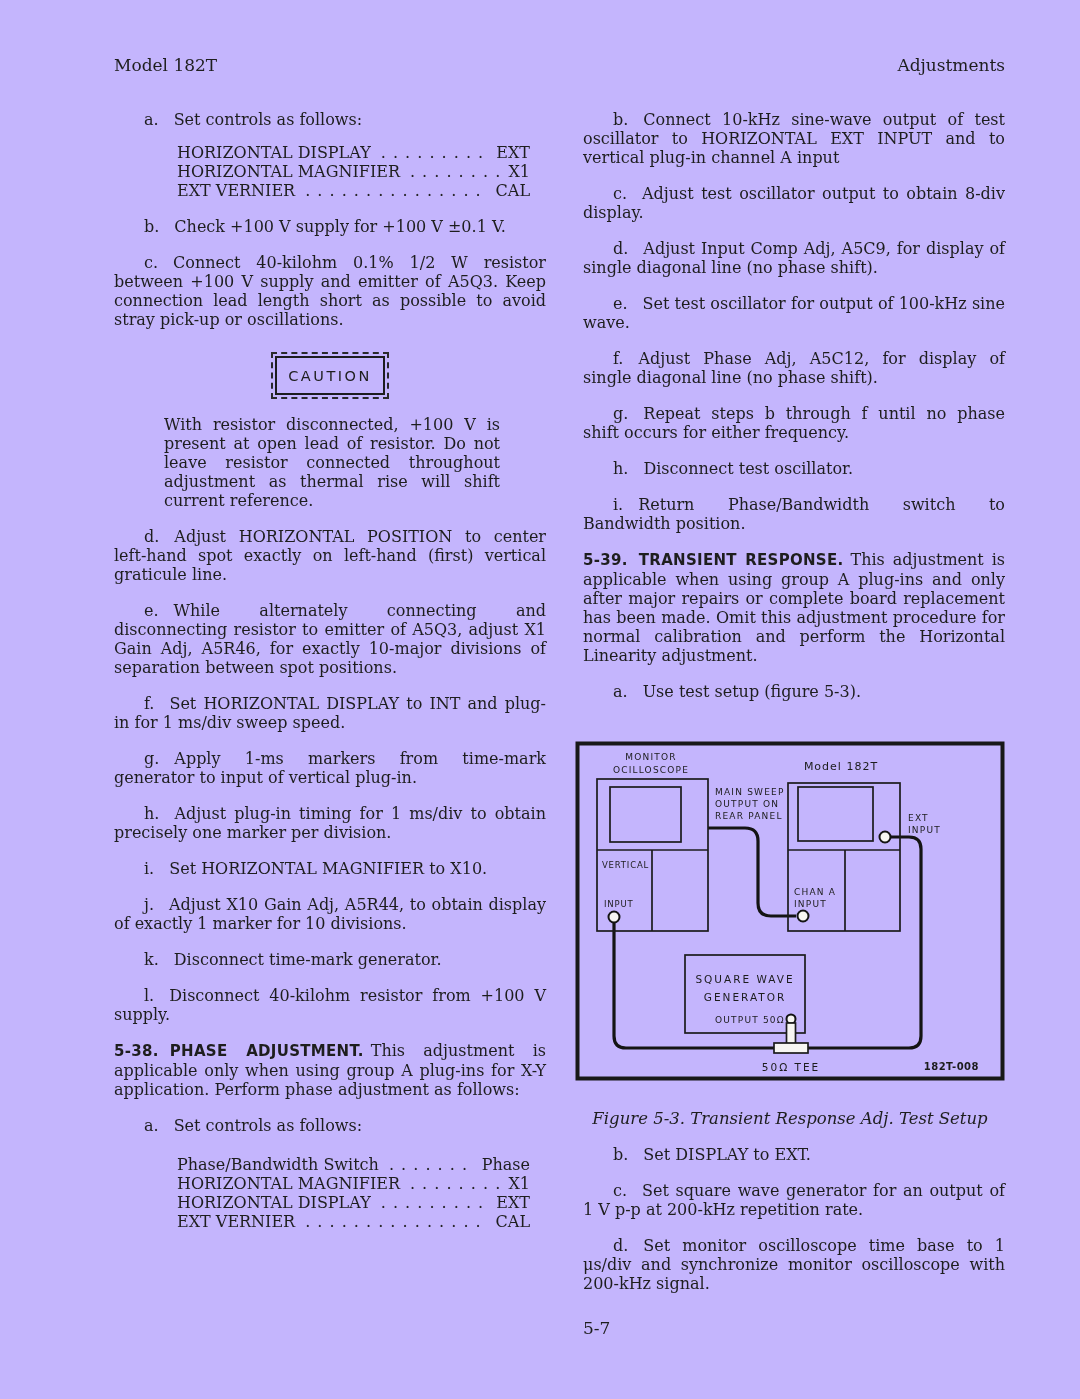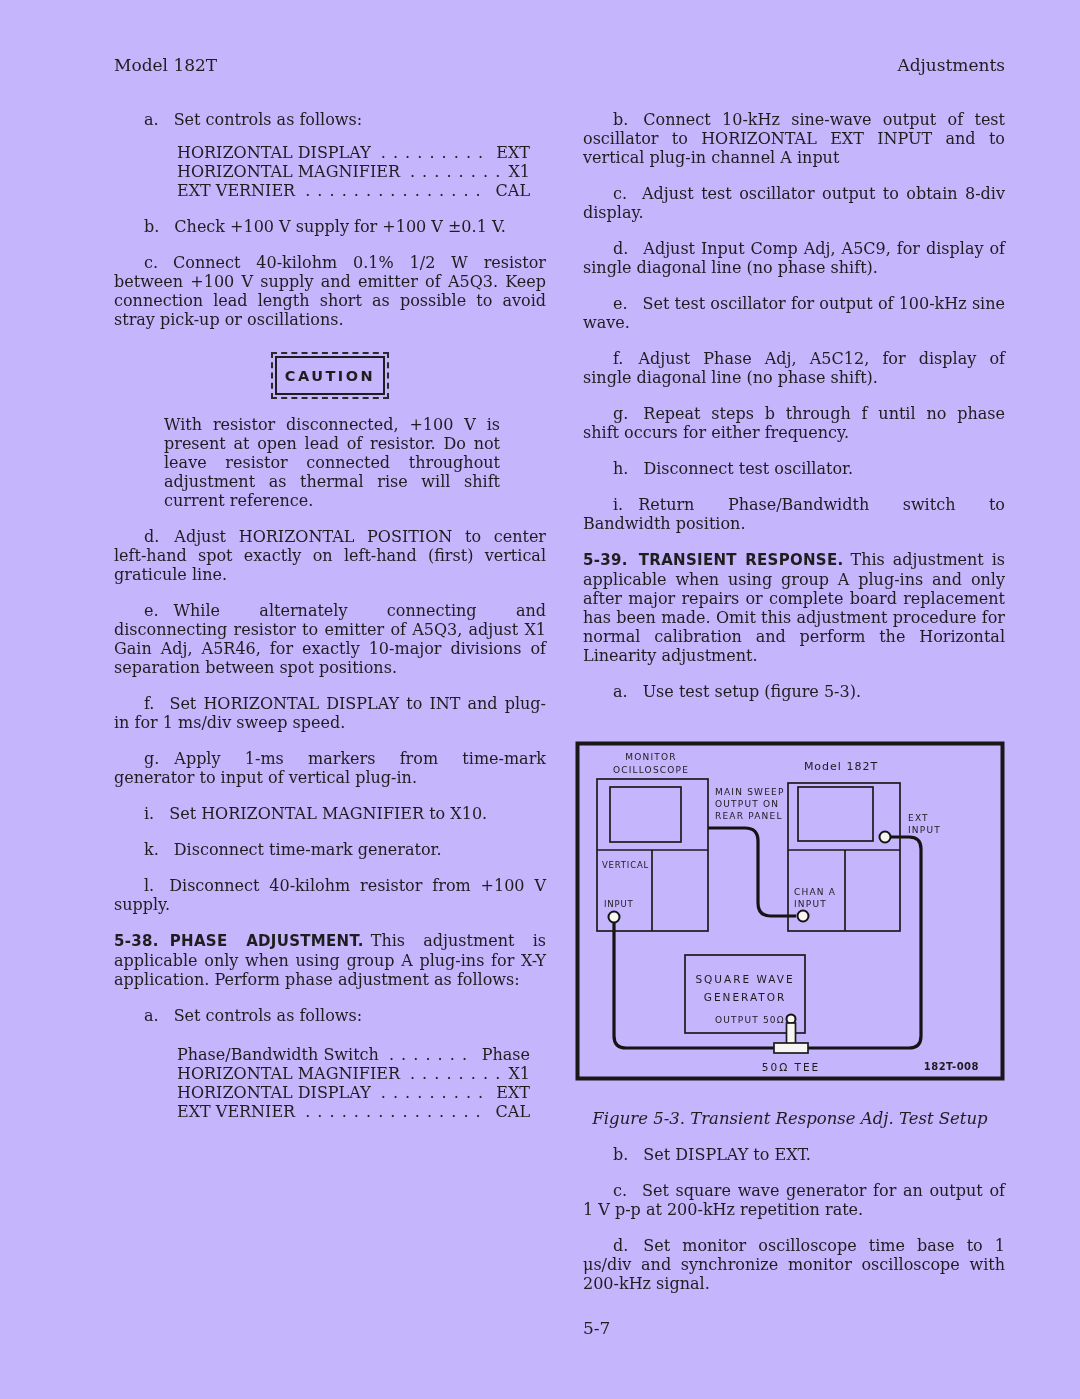--- a/index.html
+++ b/index.html
@@ -37,21 +37,21 @@
   }
   .mt20 { margin-top:20px; } .mt36 { margin-top:36px; }
   .mt48 { margin-top:48px; } .mt30 { margin-top:30px; } .mt24 { margin-top:24px; } .mt28 { margin-top:28px; }
 
   .caution-box {
     width:106px; margin:27px auto 0; padding:8px 0 7px;
     border:2px solid #1d1d1d; outline:2px dashed #2a2a2a; outline-offset:2px;
     text-align:center;
   }
   .caution-title {
-    font-family:"DejaVu Sans", sans-serif; font-weight:bold;
+    font-family:"DejaVu Sans", sans-serif; font-weight:normal;
     font-size:14.5px; letter-spacing:2.5px;
   }
   .caution-text { margin:20px 46px 0 50px; text-align:justify; }
 
   .figure-wrap { margin:40px 0 0 -8px; width:430px; }
   .fig-caption {
     margin-top:24px; text-align:center; font-style:italic;
     font-size:16.5px; text-indent:0;
   }
   .page-num { margin-top:26px; text-align:left; font-size:17px; }
@@ -123,25 +123,31 @@
     </p>
 
     <p class="step">
       <span class="slbl">f.</span><span>Set HORIZONTAL DISPLAY to INT and plug-in for 1 ms/div sweep speed.</span>
     </p>
 
     <p class="step">
       <span class="slbl">g.</span><span>Apply 1-ms markers from time-mark generator to input of vertical plug-in.</span>
     </p>
 
+    <p class="step">
+      <span class="slbl">h.</span><span>Adjust plug-in timing for 1 ms/div to obtain precisely one marker per division.</span>
+    </p>
 
     <p class="step">
       <span class="slbl">i.</span><span>Set HORIZONTAL MAGNIFIER to X10.</span>
     </p>
 
+    <p class="step">
+      <span class="slbl">j.</span><span>Adjust X10 Gain Adj, A5R44, to obtain display of exactly 1 marker for 10 divisions.</span>
+    </p>
 
     <p class="step">
       <span class="slbl">k.</span><span>Disconnect time-mark generator.</span>
     </p>
 
     <p class="step">
       <span class="slbl">l.</span><span>Disconnect 40-kilohm resistor from +100 V supply.</span>
     </p>
 
     <p class="step heading mt48">

